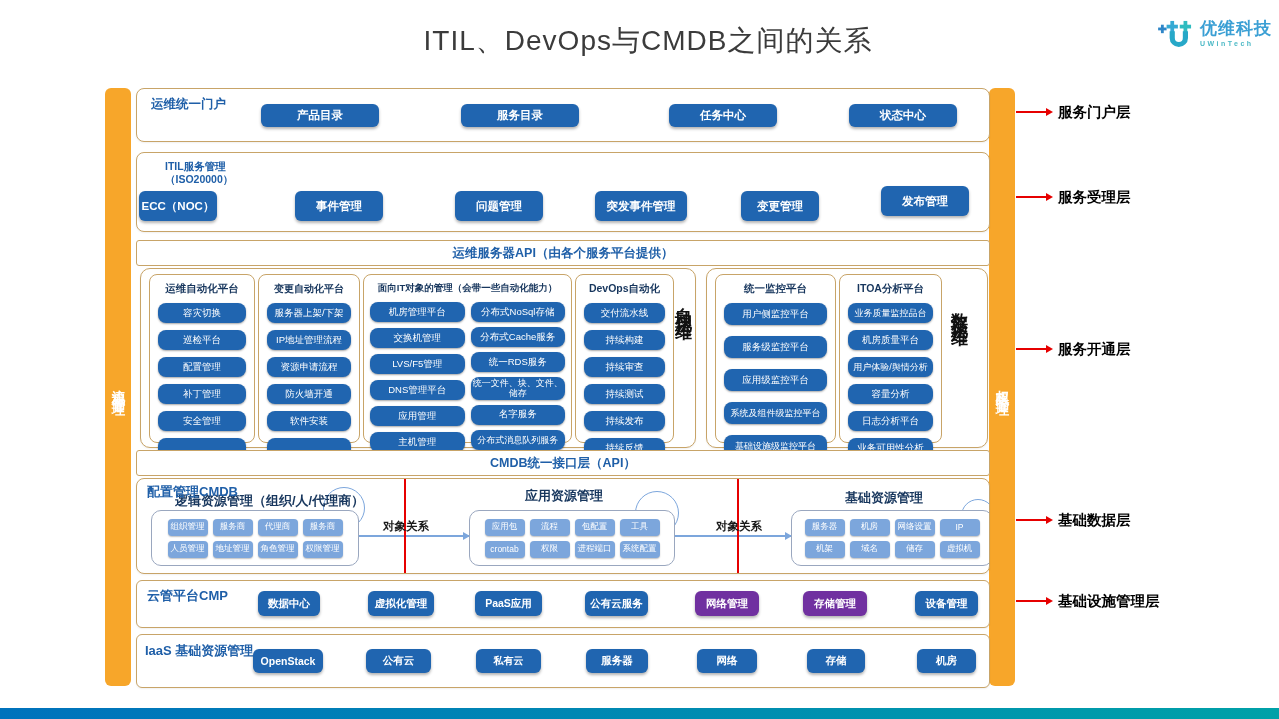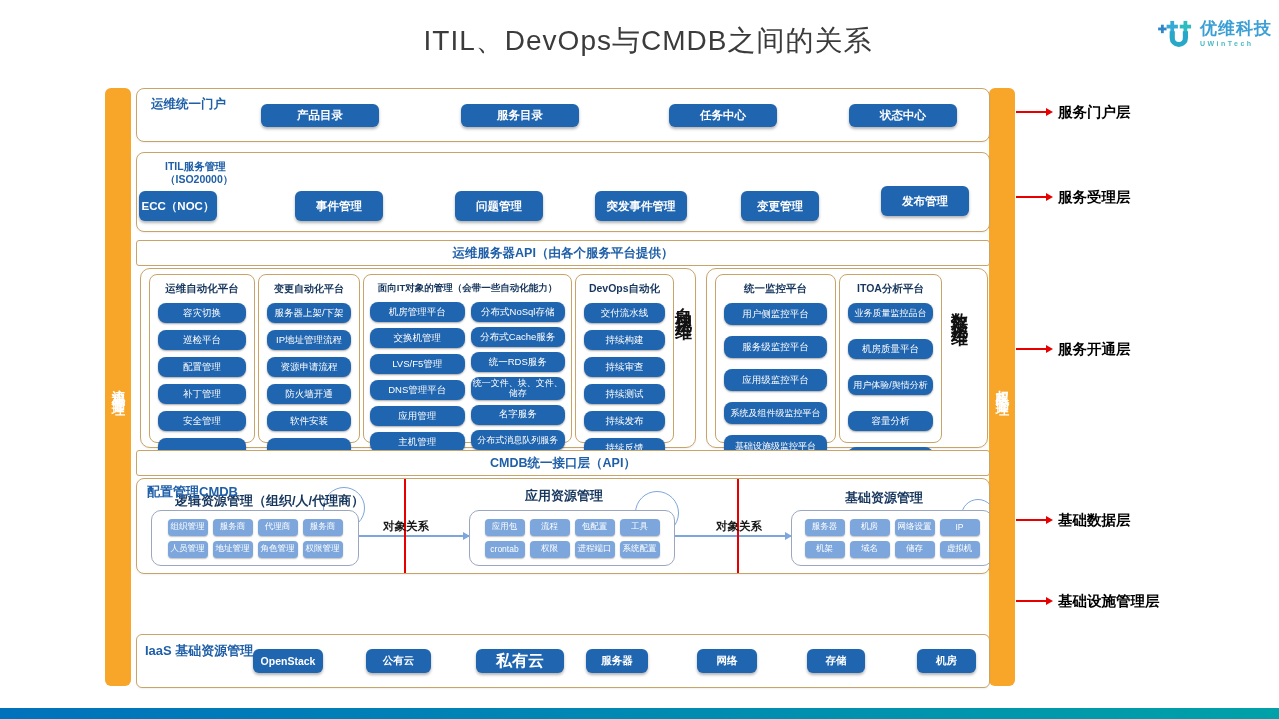--- a/index.html
+++ b/index.html
@@ -192,21 +192,21 @@
       <div class="stack sp">
         <div class="pill" style="min-height:20px">用户侧监控平台</div>
         <div class="pill" style="min-height:20px">服务级监控平台</div>
         <div class="pill" style="min-height:20px">应用级监控平台</div>
         <div class="pill" style="min-height:20px;font-size:9px">系统及组件级监控平台</div>
         <div class="pill" style="min-height:20px;font-size:9px">基础设施级监控平台</div>
       </div>
     </div>
     <div class="col" style="left:132px;top:5px;width:101px;height:167px">
       <div class="col-title">ITOA分析平台</div>
-      <div class="stack" style="gap:16px">
+      <div class="stack" style="gap:7px">
         <div class="pill" style="font-size:9px">业务质量监控品台</div>
         <div class="pill">机房质量平台</div>
         <div class="pill" style="font-size:9px">用户体验/舆情分析</div>
         <div class="pill">容量分析</div>
         <div class="pill">日志分析平台</div>
         <div class="pill">业务可用性分析</div>
       </div>
     </div>
     <div class="vtext" style="left:241px;top:30px">数据化运维</div>
   </div>
@@ -258,26 +258,36 @@
       <div class="chip">机房</div>
       <div class="chip">网络设置</div>
       <div class="chip">IP</div>
       <div class="chip">机架</div>
       <div class="chip">域名</div>
       <div class="chip">储存</div>
       <div class="chip">虚拟机</div>
     </div>
   </div>
 
+  <div class="gbox" style="left:136px;top:580px;width:852px;height:46px;border-radius:6px">
+    <div class="blabel" style="left:10px;top:6px;font-size:13px">云管平台CMP</div>
+    <div class="btn" style="left:121px;top:10px;width:62px;height:25px;font-size:10.5px">数据中心</div>
+    <div class="btn" style="left:231px;top:10px;width:66px;height:25px;font-size:10.5px">虚拟化管理</div>
+    <div class="btn" style="left:338px;top:10px;width:67px;height:25px;font-size:10.5px">PaaS应用</div>
+    <div class="btn" style="left:448px;top:10px;width:63px;height:25px;font-size:10.5px">公有云服务</div>
+    <div class="btn purple" style="left:558px;top:10px;width:64px;height:25px;font-size:10.5px">网络管理</div>
+    <div class="btn purple" style="left:666px;top:10px;width:64px;height:25px;font-size:10.5px">存储管理</div>
+    <div class="btn" style="left:778px;top:10px;width:63px;height:25px;font-size:10.5px">设备管理</div>
+  </div>
 
   <div class="gbox" style="left:136px;top:634px;width:852px;height:52px;border-radius:6px">
     <div class="blabel" style="left:8px;top:7px;font-size:13px">IaaS 基础资源管理</div>
     <div class="btn" style="left:116px;top:14px;width:70px;height:24px;font-size:10.5px">OpenStack</div>
     <div class="btn" style="left:229px;top:14px;width:65px;height:24px;font-size:10.5px">公有云</div>
-    <div class="btn" style="left:339px;top:14px;width:88px;height:24px;font-size:16px">私有云</div>
+    <div class="btn" style="left:339px;top:14px;width:65px;height:24px;font-size:10px">私有云</div>
     <div class="btn" style="left:449px;top:14px;width:62px;height:24px;font-size:10.5px">服务器</div>
     <div class="btn" style="left:560px;top:14px;width:60px;height:24px;font-size:10.5px">网络</div>
     <div class="btn" style="left:670px;top:14px;width:58px;height:24px;font-size:10.5px">存储</div>
     <div class="btn" style="left:780px;top:14px;width:59px;height:24px;font-size:10.5px">机房</div>
   </div>
 
   <div class="bottombar"></div>
 </div>
 
 </body></html>

